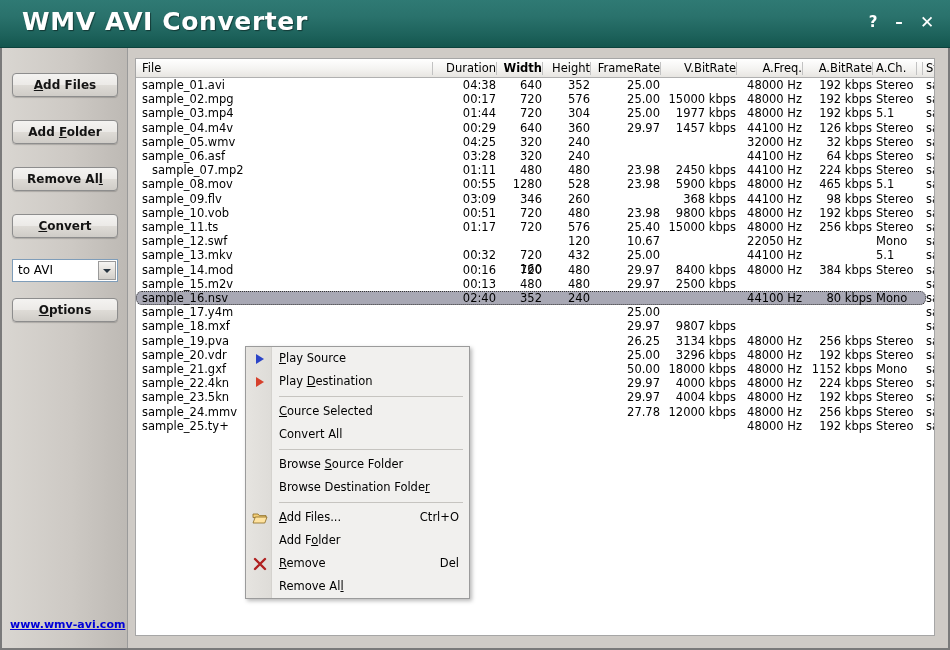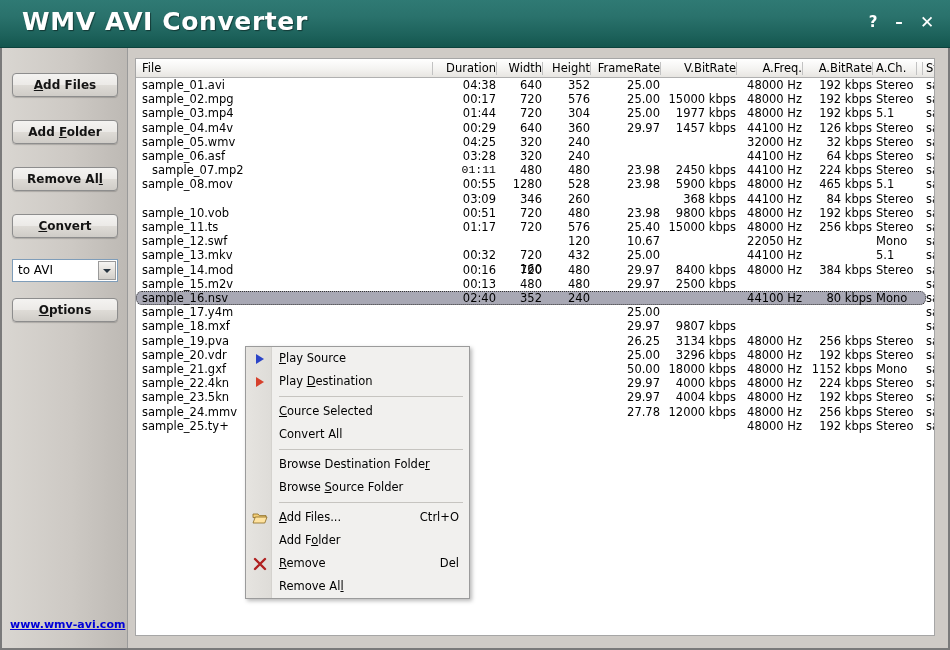--- a/index.html
+++ b/index.html
@@ -233,21 +233,21 @@
       </div>
 
       <div id="site-link">www.wmv-avi.com</div>
     </div>
 
     <div id="listpanel">
       <div id="listheader">
           <div class="hcell" style="left: 6px; width: 290px; text-align: left;">File</div>
           <div class="hcell" style="left: 300px; width: 60px; text-align: right;">Duration</div>
           <div class="hsep" style="left: 296px;"></div>
-          <div class="hcell" style="left: 364px; width: 42px; text-align: right;">Width</div>
+          <div class="hcell" style="left: 364px; width: 42px; text-align: right; font-weight: bold;">Width</div>
           <div class="hsep" style="left: 360px;"></div>
           <div class="hcell" style="left: 410px; width: 44px; text-align: right;">Height</div>
           <div class="hsep" style="left: 406px;"></div>
           <div class="hcell" style="left: 458px; width: 66px; text-align: right;">FrameRate</div>
           <div class="hsep" style="left: 454px;"></div>
           <div class="hcell" style="left: 528px; width: 72px; text-align: right;">V.BitRate</div>
           <div class="hsep" style="left: 524px;"></div>
           <div class="hcell" style="left: 604px; width: 62px; text-align: right;">A.Freq.</div>
           <div class="hsep" style="left: 600px;"></div>
           <div class="hcell" style="left: 670px; width: 66px; text-align: right;">A.BitRate</div>
@@ -321,21 +321,21 @@
             <div class="cell r" style="left: 300px; width: 60px;">03:28</div>
             <div class="cell r" style="left: 364px; width: 42px;">320</div>
             <div class="cell r" style="left: 410px; width: 44px;">240</div>
             <div class="cell r" style="left: 604px; width: 62px;">44100 Hz</div>
             <div class="cell r" style="left: 670px; width: 66px;">64 kbps</div>
             <div class="cell l" style="left: 740px; width: 46px;">Stereo</div>
             <div class="cell l" style="left: 790px; width: 110px;">sample_06.avi</div>
           </div>
           <div class="row" style="top: 85.2px;">
             <div class="cell l" style="left: 16px; width: 290px;">sample_07.mp2</div>
-            <div class="cell r" style="left: 300px; width: 60px; font-family: Liberation Mono, monospace;">01:11</div>
+            <div class="cell r" style="left: 300px; width: 60px;">01:11</div>
             <div class="cell r" style="left: 364px; width: 42px;">480</div>
             <div class="cell r" style="left: 410px; width: 44px;">480</div>
             <div class="cell r" style="left: 458px; width: 66px;">23.98</div>
             <div class="cell r" style="left: 528px; width: 72px;">2450 kbps</div>
             <div class="cell r" style="left: 604px; width: 62px;">44100 Hz</div>
             <div class="cell r" style="left: 670px; width: 66px;">224 kbps</div>
             <div class="cell l" style="left: 740px; width: 46px;">Stereo</div>
             <div class="cell l" style="left: 790px; width: 110px;">sample_07.avi</div>
           </div>
           <div class="row" style="top: 99.4px;">
@@ -344,26 +344,27 @@
             <div class="cell r" style="left: 364px; width: 42px;">1280</div>
             <div class="cell r" style="left: 410px; width: 44px;">528</div>
             <div class="cell r" style="left: 458px; width: 66px;">23.98</div>
             <div class="cell r" style="left: 528px; width: 72px;">5900 kbps</div>
             <div class="cell r" style="left: 604px; width: 62px;">48000 Hz</div>
             <div class="cell r" style="left: 670px; width: 66px;">465 kbps</div>
             <div class="cell l" style="left: 740px; width: 46px;">5.1</div>
             <div class="cell l" style="left: 790px; width: 110px;">sample_08.avi</div>
           </div>
           <div class="row" style="top: 113.6px;">
+            <div class="cell l" style="left: 6px; width: 290px;">sample_09.flv</div>
             <div class="cell r" style="left: 300px; width: 60px;">03:09</div>
             <div class="cell r" style="left: 364px; width: 42px;">346</div>
             <div class="cell r" style="left: 410px; width: 44px;">260</div>
             <div class="cell r" style="left: 528px; width: 72px;">368 kbps</div>
             <div class="cell r" style="left: 604px; width: 62px;">44100 Hz</div>
-            <div class="cell r" style="left: 670px; width: 66px;">84 kbps</div>
+            <div class="cell r" style="left: 670px; width: 66px;">98 kbps</div>
             <div class="cell l" style="left: 740px; width: 46px;">Stereo</div>
             <div class="cell l" style="left: 790px; width: 110px;">sample_09.avi</div>
           </div>
           <div class="row" style="top: 127.8px;">
             <div class="cell l" style="left: 6px; width: 290px;">sample_10.vob</div>
             <div class="cell r" style="left: 300px; width: 60px;">00:51</div>
             <div class="cell r" style="left: 364px; width: 42px;">720</div>
             <div class="cell r" style="left: 410px; width: 44px;">480</div>
             <div class="cell r" style="left: 458px; width: 66px;">23.98</div>
             <div class="cell r" style="left: 528px; width: 72px;">9800 kbps</div>
@@ -515,22 +516,22 @@
           <div class="mi"><div class="mico">
               <div class="tri blue"></div>
             </div><span></span><u>P</u><span>lay Source</span></div>
           <div class="mi"><div class="mico">
               <div class="tri red"></div>
             </div><span>Play </span><u>D</u><span>estination</span></div>
           <div class="msep"></div>
           <div class="mi"><span></span><u>C</u><span>ource Selected</span></div>
           <div class="mi"><span>Convert All</span><span></span></div>
           <div class="msep"></div>
+          <div class="mi"><span>Browse </span><u>S</u><span>ource Folder</span></div>
           <div class="mi"><span>Browse Destination Folde</span><u>r</u><span></span></div>
-          <div class="mi"><span>Browse </span><u>S</u><span>ource Folder</span></div>
           <div class="msep"></div>
           <div class="mi"><div class="mico"><svg width="16" height="16" viewBox="0 0 16 16">
                 <path d="M1 4 h5 l1.3 1.6 H14 v2 H1z" fill="#f3cf7a" stroke="#8a6a22" stroke-width="0.8"></path>
                 <path d="M1 13 L3.3 7 H15 L12.8 13 z" fill="#ffe3a0" stroke="#8a6a22" stroke-width="0.8"></path>
               </svg></div><span></span><u>A</u><span>dd Files...</span><span class="accel">Ctrl+O</span></div>
           <div class="mi"><span>Add F</span><u>o</u><span>lder</span></div>
           <div class="mi"><div class="mico"><svg width="16" height="16" viewBox="0 0 16 16">
                 <path d="M3 3 L13 13 M13 3 L3 13" stroke="#b02020" stroke-width="2.4" stroke-linecap="round"></path>
               </svg></div><span></span><u>R</u><span>emove</span><span class="accel">Del</span></div>
           <div class="mi"><span>Remove Al</span><u>l</u><span></span></div>

